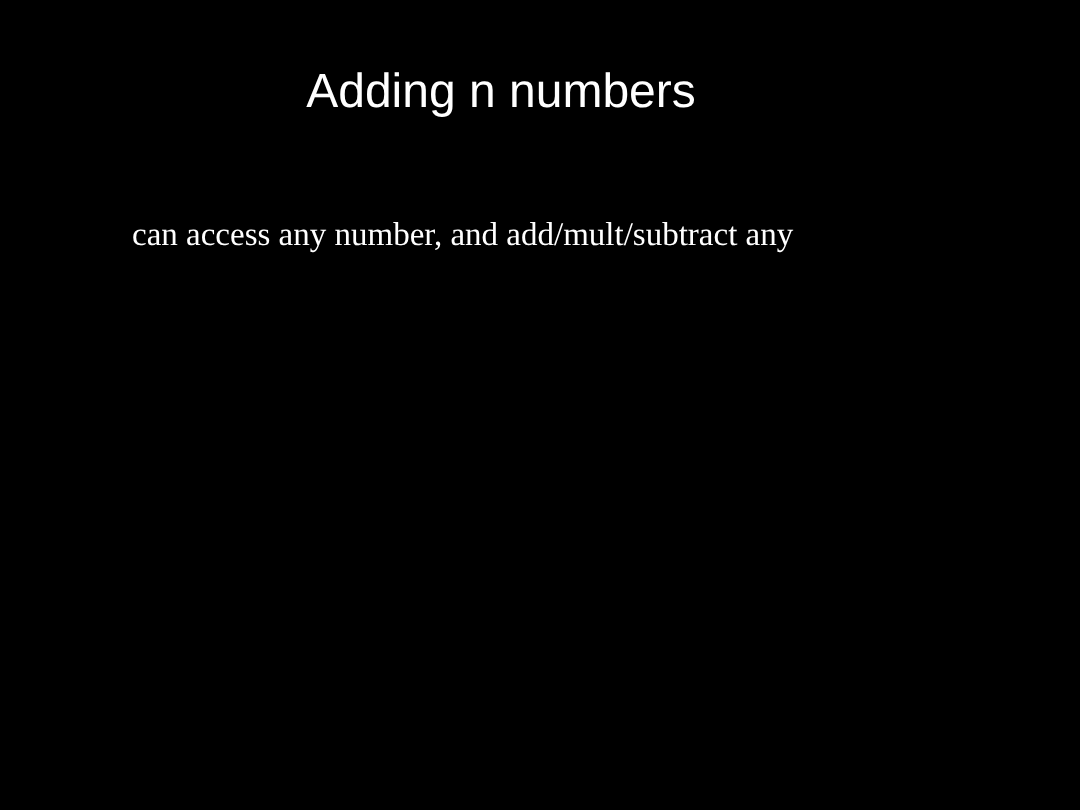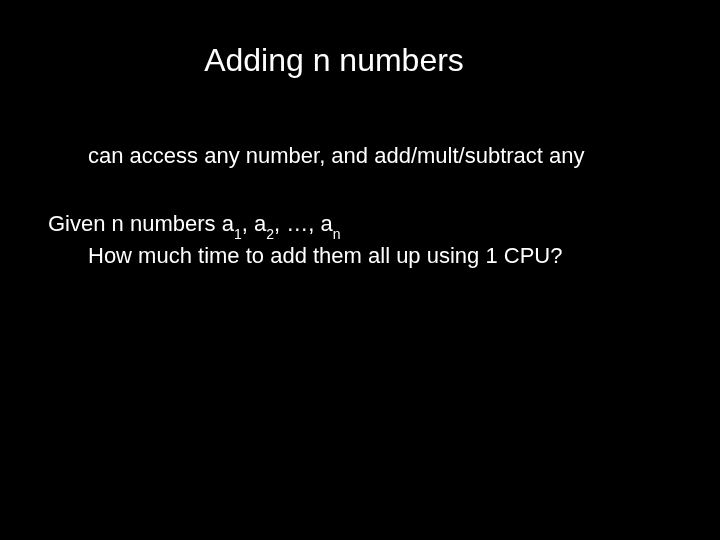--- a/index.html
+++ b/index.html
@@ -19,35 +19,30 @@
     font-weight: normal;
   }
   .para {
     font-size: 22px;
     line-height: 1.35;
     margin-bottom: 38px;
     font-weight: normal;
   }
   .indent {
     padding-left: 40px;
+    font-family: Liberation Serif, serif;
   }
   .sub { font-size: 14px; vertical-align: sub; position: relative; top: 3px; }
 </style>
 </head>
 <body>
 
 <div class="slide">
   <h1 class="title">Adding n numbers</h1>
 
   <div class="para">
     <div class="indent">can access any number, and add/mult/subtract any</div>
   </div>
 
-  <div class="para">
-    <div>
-      <span>Given n numbers a</span><span class="sub">1</span><span>, a</span><span class="sub">2</span><span>, …, a</span><span class="sub">n</span>
-    </div>
-    <div class="indent">How much time to add them all up using 1 CPU?</div>
-  </div>
 
   <div class="para">
   </div>
 </div>
 
 </body></html>

